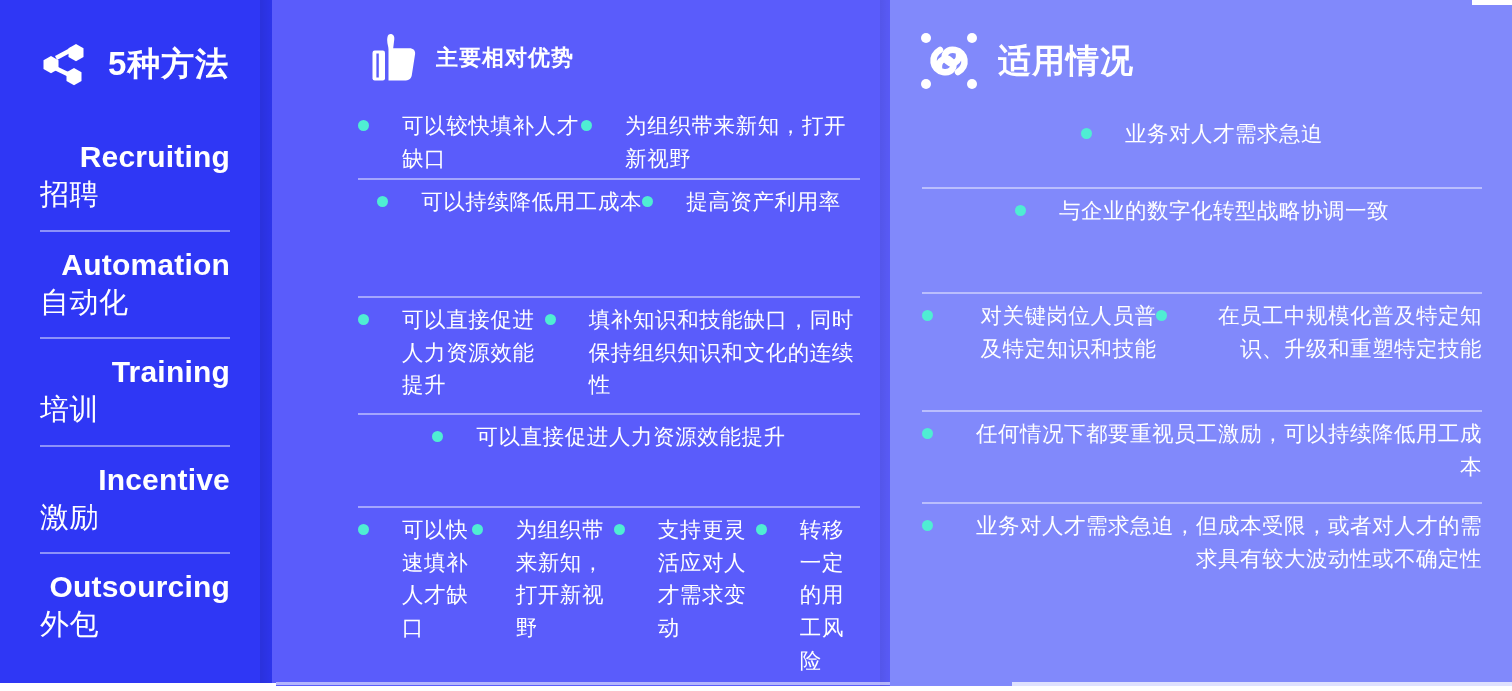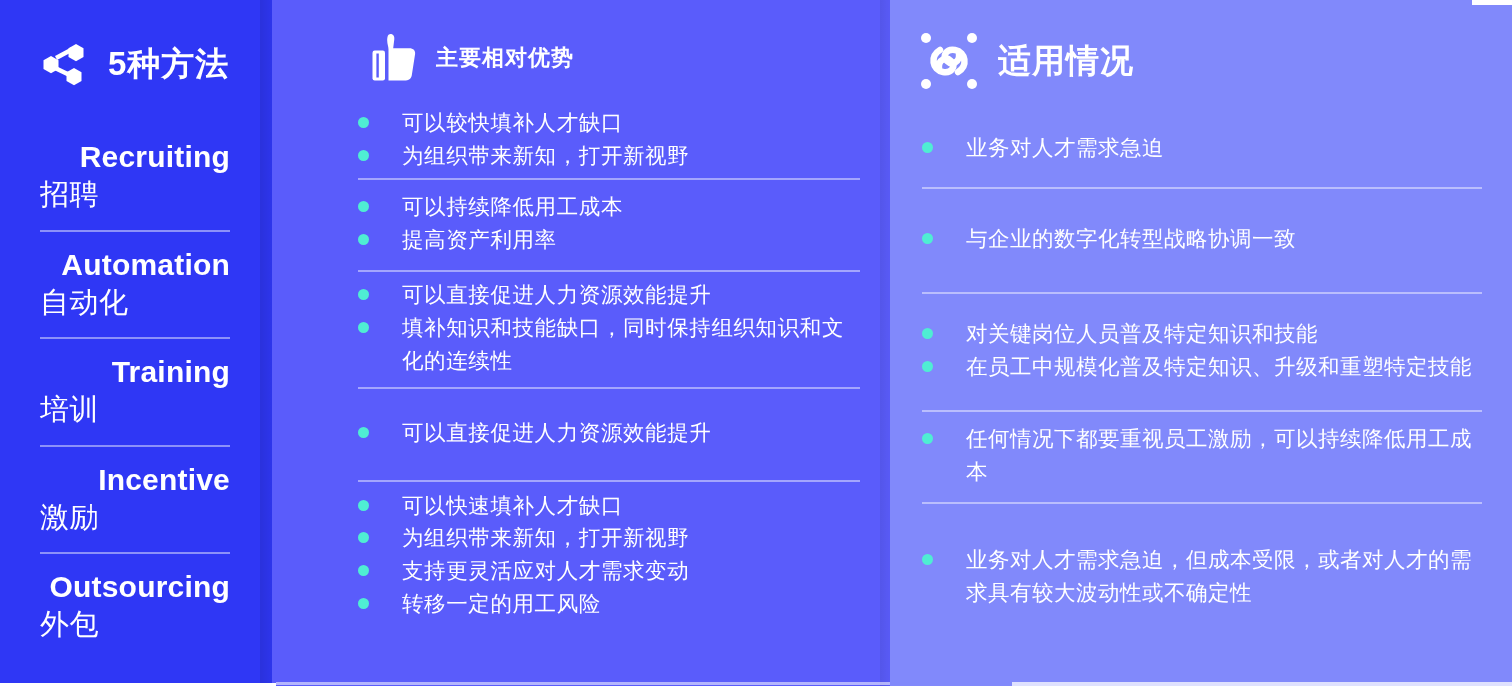--- a/index.html
+++ b/index.html
@@ -159,21 +159,21 @@
   
   .rows {
     padding-top: 20px;
   }
   .rows-adv { padding-left: 86px; padding-right: 30px; }
   .rows-fit { padding-left: 32px; padding-right: 30px; }
 
   .row {
     box-sizing: border-box;
     display: flex;
-    flex-direction: column;
+    flex-direction: row;
     justify-content: center;
   }
   .row + .row { border-top: 2px solid rgba(255,255,255,0.45); }
 
   .bullet-line {
     display: flex;
     align-items: flex-start;
     gap: 0;
   }
   .bullet {
@@ -185,21 +185,21 @@
     margin-top: 10px;
     margin-right: 33px;
   }
   .b-text {
     color: #ffffff;
     font-size: 21.5px;
     line-height: 1.52;
     letter-spacing: 0.6px;
     font-weight: 400;
   }
-  .rows-fit .b-text { letter-spacing: 0.5px; }
+  .rows-fit .b-text { letter-spacing: 0.5px; text-align: right; }
 
   .row-pad { padding: 6px 0 8px 0; }
 </style>
 </head>
 <body>
 
 <div id="slide">
 
   <div class="col col-methods">
 
@@ -263,21 +263,21 @@
         <div class="bullet-line">
           <span class="bullet"></span>
           <span class="b-text">可以较快填补人才缺口</span>
         </div>
         <div class="bullet-line">
           <span class="bullet"></span>
           <span class="b-text">为组织带来新知，打开新视野</span>
         </div>
       </div>
 
-      <div class="row row-pad" style="height:92px">
+      <div class="row row-pad" style="height:118px">
         <div class="bullet-line">
           <span class="bullet"></span>
           <span class="b-text">可以持续降低用工成本</span>
         </div>
         <div class="bullet-line">
           <span class="bullet"></span>
           <span class="b-text">提高资产利用率</span>
         </div>
       </div>
 

